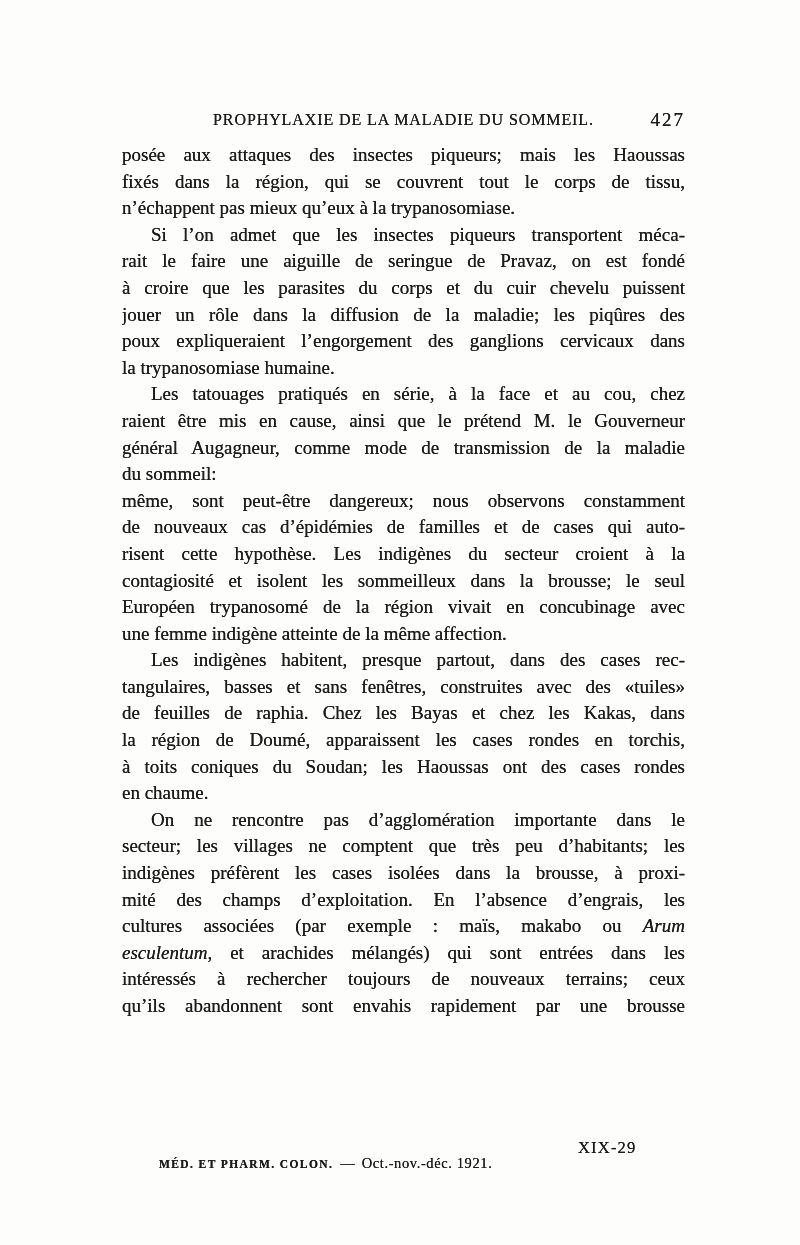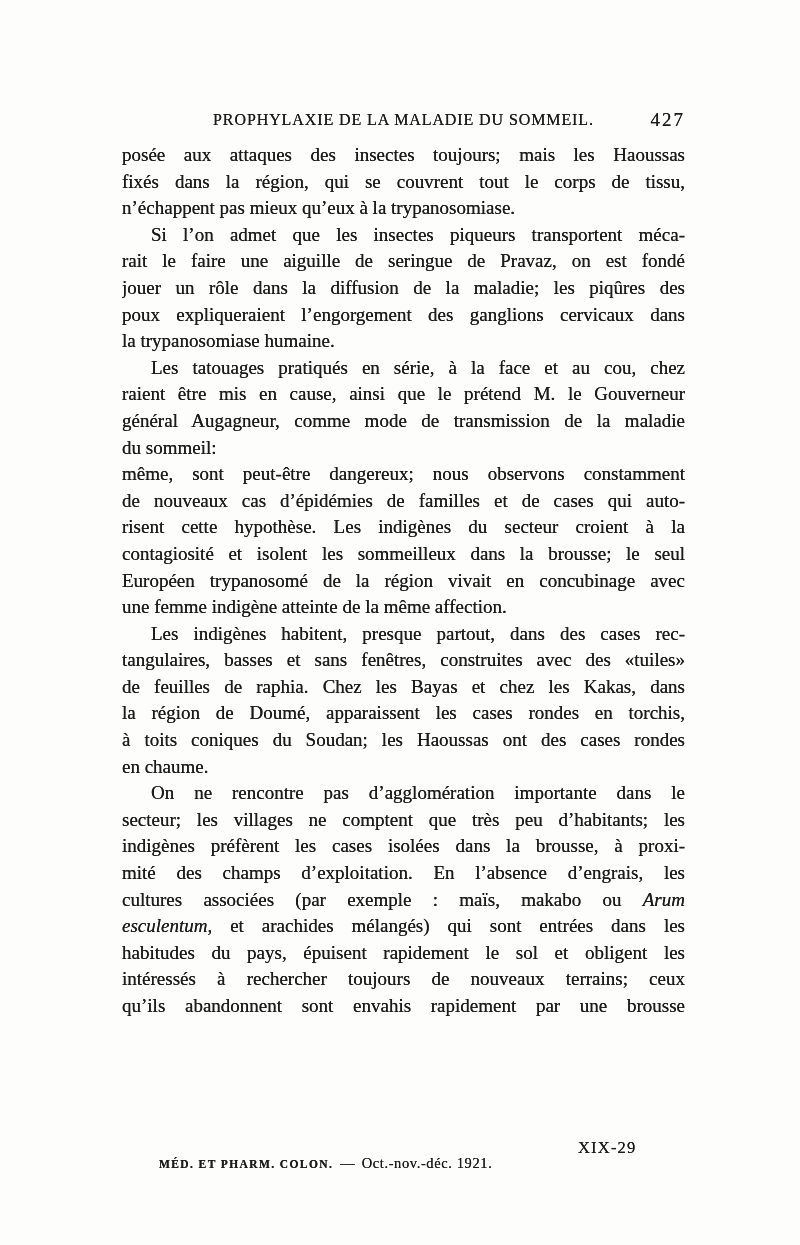--- a/index.html
+++ b/index.html
@@ -57,27 +57,28 @@
 
 <div class="page">
 
   <div class="column header">
     <span>PROPHYLAXIE DE LA MALADIE DU SOMMEIL.</span>
     <span class="pagenum">427</span>
   </div>
 
   <div class="column body">
       <div class="para">
-        <div class="line"><span>posée aux attaques des insectes toujours; mais les Haoussas</span></div>
+        <div class="line"><span>posée aux attaques des insectes piqueurs; mais les Haoussas</span></div>
         <div class="line"><span>fixés dans la région, qui se couvrent tout le corps de tissu,</span></div>
         <div class="line rag"><span>n’échappent pas mieux qu’eux à la trypanosomiase.</span></div>
       </div>
       <div class="para">
         <div class="line indent"><span>Si l’on admet que les insectes piqueurs transportent méca-</span></div>
         <div class="line"><span>rait le faire une aiguille de seringue de Pravaz, on est fondé</span></div>
+        <div class="line"><span>à croire que les parasites du corps et du cuir chevelu puissent</span></div>
         <div class="line"><span>jouer un rôle dans la diffusion de la maladie; les piqûres des</span></div>
         <div class="line"><span>poux expliqueraient l’engorgement des ganglions cervicaux dans</span></div>
         <div class="line rag"><span>la trypanosomiase humaine.</span></div>
       </div>
       <div class="para">
         <div class="line indent"><span>Les tatouages pratiqués en série, à la face et au cou, chez</span></div>
         <div class="line"><span>raient être mis en cause, ainsi que le prétend M. le Gouverneur</span></div>
         <div class="line"><span>général Augagneur, comme mode de transmission de la maladie</span></div>
         <div class="line rag"><span>du sommeil:</span></div>
       </div>
@@ -97,21 +98,20 @@
         <div class="line"><span>à toits coniques du Soudan; les Haoussas ont des cases rondes</span></div>
         <div class="line rag"><span>en chaume.</span></div>
       </div>
       <div class="para">
         <div class="line indent"><span>On ne rencontre pas d’agglomération importante dans le</span></div>
         <div class="line"><span>secteur; les villages ne comptent que très peu d’habitants; les</span></div>
         <div class="line"><span>indigènes préfèrent les cases isolées dans la brousse, à proxi-</span></div>
         <div class="line"><span>mité des champs d’exploitation. En l’absence d’engrais, les</span></div>
         <div class="line"><span>cultures associées (par exemple : maïs, makabo ou </span><span class="it">Arum</span></div>
         <div class="line"><span class="it">esculentum,</span><span> et arachides mélangés) qui sont entrées dans les</span></div>
-        <div class="line"><span>habitudes du pays, épuisent rapidement le sol et obligent les</span></div>
         <div class="line"><span>intéressés à rechercher toujours de nouveaux terrains; ceux</span></div>
         <div class="line"><span>qu’ils abandonnent sont envahis rapidement par une brousse</span></div>
       </div>
     </div>
 
   <div class="column footer">
     <div class="footer-left">
       <span class="journal">MÉD. ET PHARM. COLON.</span>
       <span class="dash">—</span>
       <span class="issue">Oct.-nov.-déc. 1921.</span>

